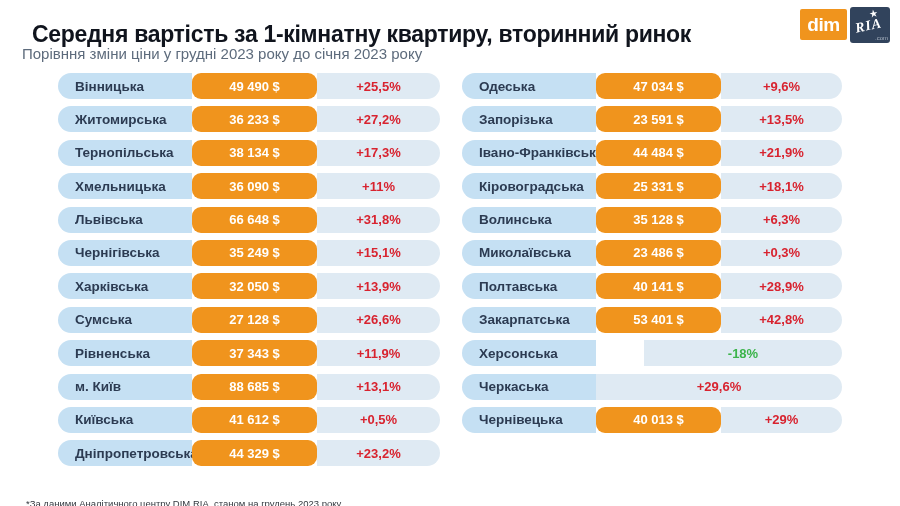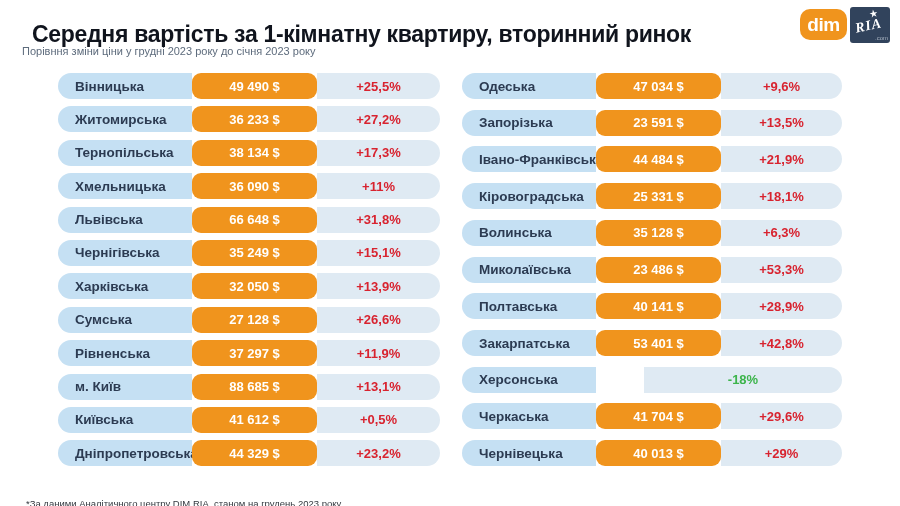--- a/index.html
+++ b/index.html
@@ -18,32 +18,32 @@
     margin: 10px;
     font-size: 23px;
     font-weight: 800;
     letter-spacing: -0.3px;
     color: var(--title-dark, #10141d);
   }
   .subtitle {
     position: absolute;
     left: 22px;
     top: 45px;
-    font-size: 11px;
+    font-size: 15px;
     color: var(--subtitle-gray, #5d6b7c);
   }
   
   .logo-dim {
     position: absolute;
     left: 800px;
     top: 9px;
     width: 47px;
     height: 31px;
     background: var(--accent-orange, #f0941d);
-    border-radius: 10px;
+    border-radius: 2px;
     color: #ffffff;
     font-size: 19px;
     font-weight: 700;
     display: flex;
     align-items: center;
     justify-content: center;
     letter-spacing: -0.5px;
   }
   .logo-ria {
     position: absolute;
@@ -90,21 +90,21 @@
     width: 784px;
     display: flex;
     gap: 22px;
   }
   .col {
     display: flex;
     flex-direction: column;
     row-gap: 7.4px;
   }
   .col-left  { width: 382px; text-align: right; }
-  .col-right { width: 380px; justify-content: space-between; }
+  .col-right { width: 380px; }
   .row {
     display: flex;
     height: 26px;
     border-radius: 13px;
     overflow: hidden;
   }
   .cell { display: flex; align-items: center; }
   .cell.region {
     width: 134px;
     background: var(--region-pill-blue, #c5e0f3);
@@ -194,21 +194,21 @@
     <div class="cell price">32 050 $</div>
     <div class="cell change">+13,9%</div>
   </div>
         <div class="row">
     <div class="cell region">Сумська</div>
     <div class="cell price">27 128 $</div>
     <div class="cell change">+26,6%</div>
   </div>
         <div class="row">
     <div class="cell region">Рівненська</div>
-    <div class="cell price">37 297 $</div>
+    <div class="cell price">37 343 $</div>
     <div class="cell change">+11,9%</div>
   </div>
         <div class="row">
     <div class="cell region">м. Київ</div>
     <div class="cell price">88 685 $</div>
     <div class="cell change">+13,1%</div>
   </div>
         <div class="row">
     <div class="cell region">Київська</div>
     <div class="cell price">41 612 $</div>
@@ -242,39 +242,38 @@
     <div class="cell change">+18,1%</div>
   </div>
         <div class="row">
     <div class="cell region">Волинська</div>
     <div class="cell price">35 128 $</div>
     <div class="cell change">+6,3%</div>
   </div>
         <div class="row">
     <div class="cell region">Миколаївська</div>
     <div class="cell price">23 486 $</div>
-    <div class="cell change">+53,3%</div>
+    <div class="cell change">+0,3%</div>
   </div>
         <div class="row">
     <div class="cell region">Полтавська</div>
     <div class="cell price">40 141 $</div>
     <div class="cell change">+28,9%</div>
   </div>
         <div class="row">
     <div class="cell region">Закарпатська</div>
     <div class="cell price">53 401 $</div>
     <div class="cell change">+42,8%</div>
   </div>
         <div class="row">
     <div class="cell region">Херсонська</div>
     <div class="cell change down">-18%</div>
   </div>
         <div class="row">
     <div class="cell region">Черкаська</div>
-    <div class="cell price">41 704 $</div>
     <div class="cell change">+29,6%</div>
   </div>
         <div class="row">
     <div class="cell region">Чернівецька</div>
     <div class="cell price">40 013 $</div>
     <div class="cell change">+29%</div>
   </div>
       </div>
   </div>
 

